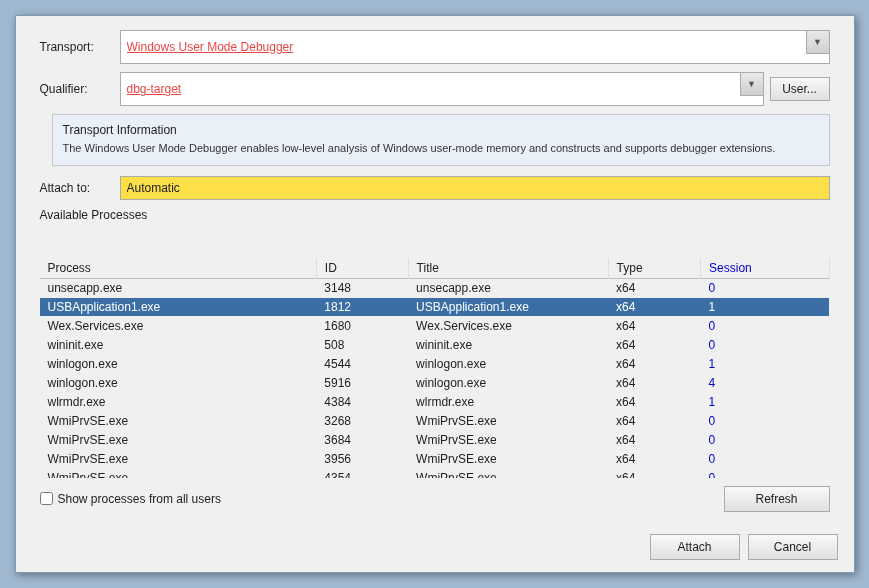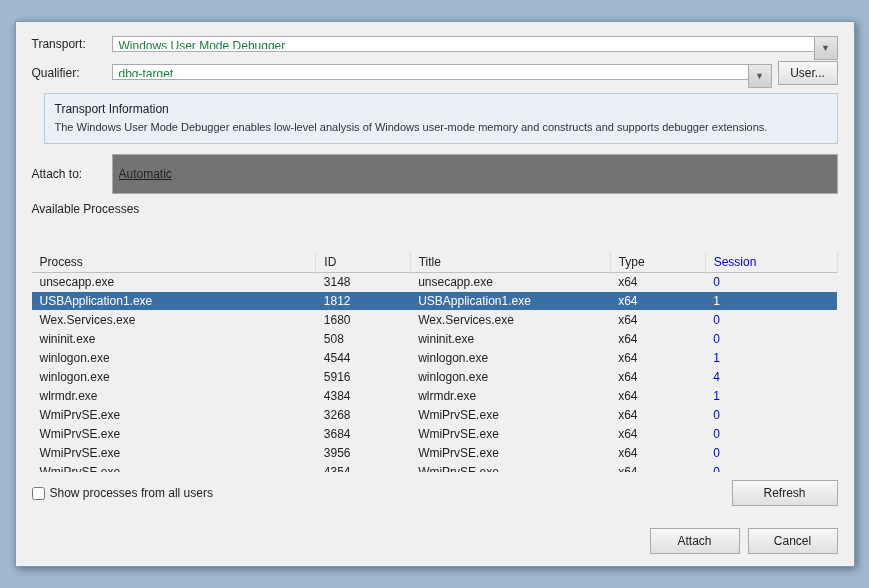--- a/index.html
+++ b/index.html
@@ -50,47 +50,47 @@
       justify-content: center;
       font-size: 10px;
       color: #333;
     }
     .title-btn.close-btn {
       background: linear-gradient(to bottom, #e04040, #c02020);
       color: white;
       font-weight: bold;
     }
     .dialog-body {
-      padding: 14px 16px 12px;
+      padding: 14px 24px 12px;
     }
     .form-row {
       display: flex;
       align-items: center;
       margin-bottom: 8px;
     }
     .form-label {
       width: 80px;
       color: #222;
       font-size: 12px;
     }
     .form-control-wrap {
       flex: 1;
       position: relative;
     }
     .combo-box {
       width: 100%;
-      height: 16px;
+      height: 34px;
       border: 1px solid #ababab;
       background: white;
       padding: 2px 24px 2px 6px;
       font-size: 12px;
       appearance: none;
       -webkit-appearance: none;
       cursor: pointer;
-      color: #15803d;
+      color: #ef4444;
       text-decoration: underline;
     }
     .combo-arrow {
       position: absolute;
       right: 0;
       top: 0;
       width: 24px;
       height: 24px;
       background: linear-gradient(to bottom, #e8e8e8, #d0d0d0);
       border: 1px solid #ababab;
@@ -142,27 +142,26 @@
       display: flex;
       align-items: center;
       margin-bottom: 8px;
     }
     .attach-label {
       width: 80px;
       color: #222;
     }
     .attach-input {
       flex: 1;
-      height: 40px;
-      border: 1px solid #ababab;
-      background: #737373;
+      height: 24px;
+      border: 1px solid #ababab;
+      background: #fde047;
       padding: 2px 6px;
       font-size: 12px;
       color: #222;
-      text-decoration: underline;
     }
     .available-section-label {
       font-size: 12px;
       color: #222;
       margin-bottom: 4px;
     }
     .process-table {
       width: 100%;
       border-collapse: collapse;
       font-size: 12px;

